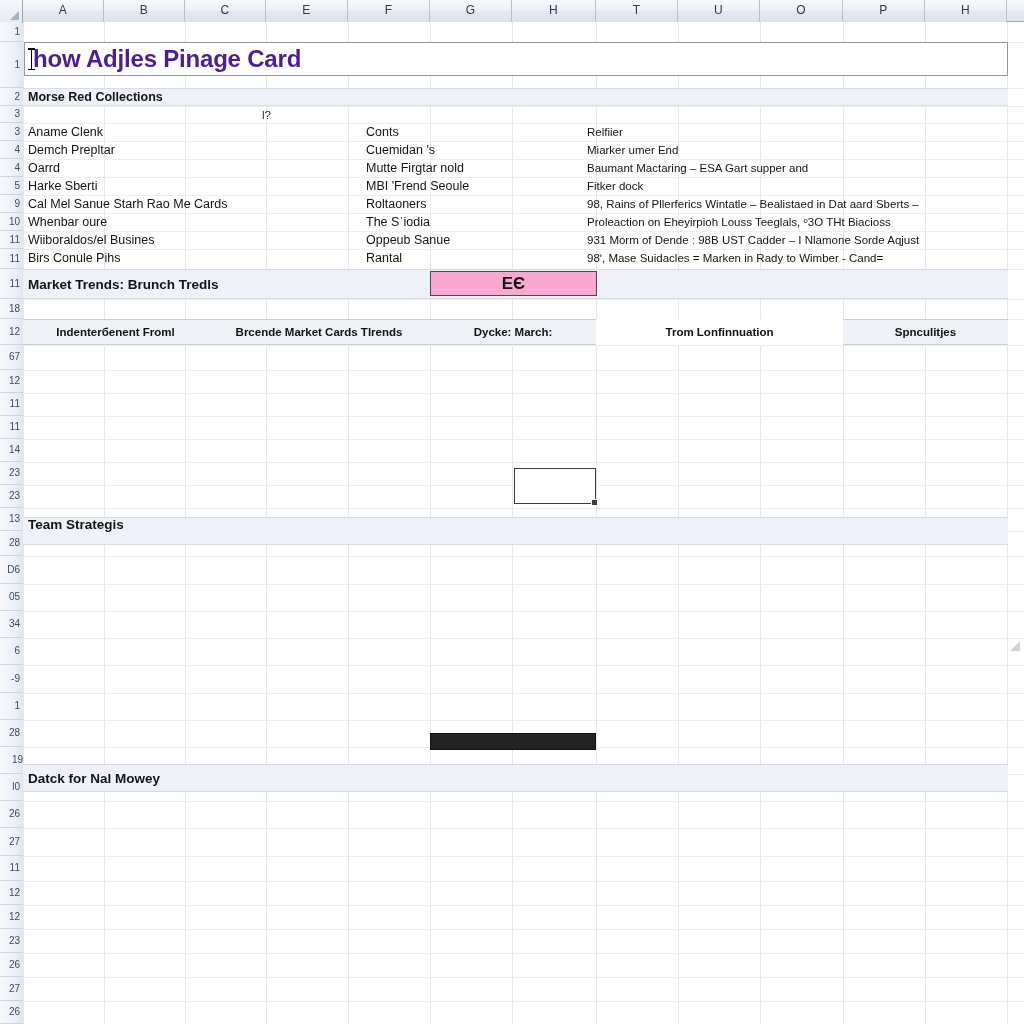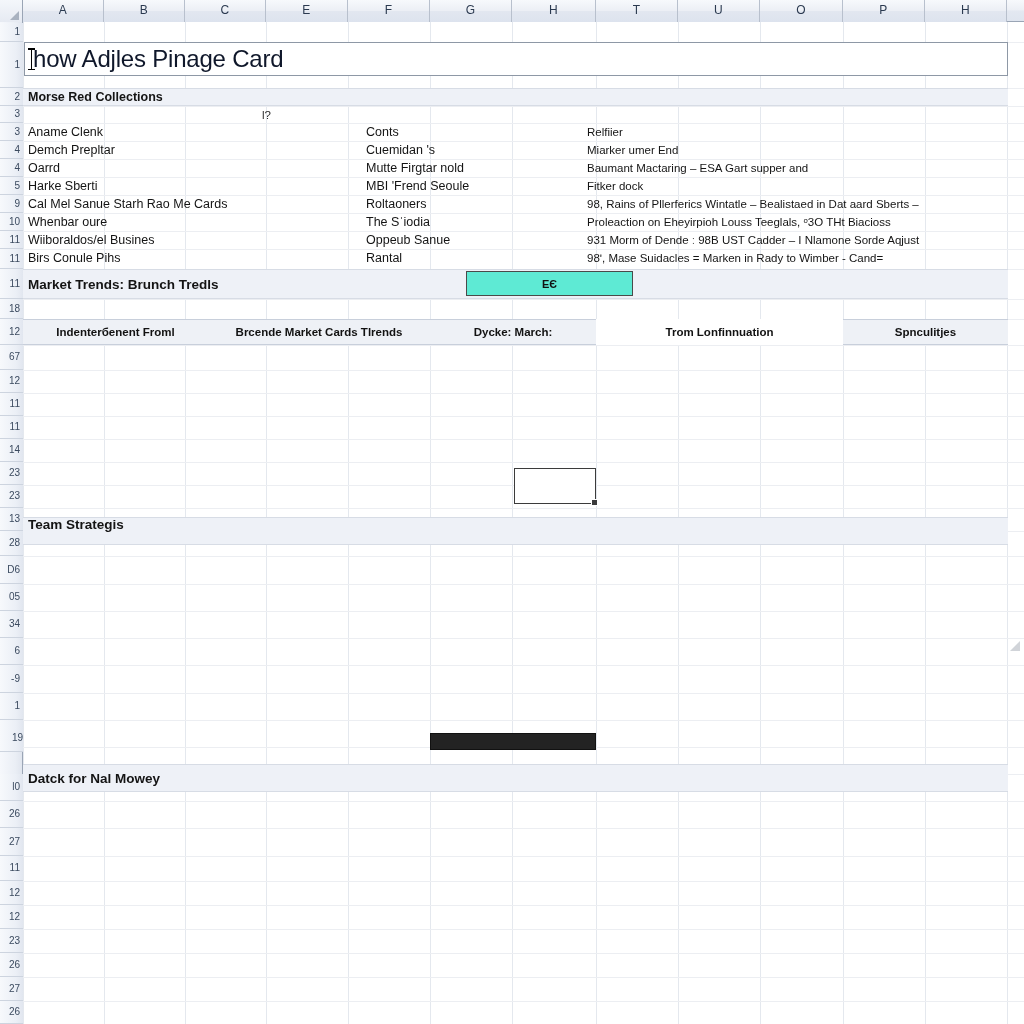--- a/index.html
+++ b/index.html
@@ -183,22 +183,22 @@
     content: "";
     position: absolute;
     left: -3px;
     width: 7px; height: 1.5px;
     background: #000;
   }
   .titlebox .caret::before { top: 0; }
   .titlebox .caret::after { bottom: 0; }
   .titlebox .ttext {
     font-size: 24px;
-    font-weight: normal;
-    color: #0f172a;
+    font-weight: bold;
+    color: #4c1d95;
     letter-spacing: -.2px;
   }
 
   .topbanner {
     position: absolute;
     left: 23px; top: 23px;
     width: 985px; height: 19px;
     display: flex;
     align-items: center;
     justify-content: center;
@@ -207,30 +207,29 @@
     color: #111;
     letter-spacing: .2px;
     z-index: 16;
     background: #ffffff;
   }
 
   
   .boxcell {
     position: absolute;
     box-sizing: border-box;
-    background: #5eead4;
+    background: #f9a8d4;
     border: 1.6px solid #4a4a4a;
     display: flex;
     align-items: center;
     justify-content: center;
-    font-size: 11px;
+    font-size: 17px;
     font-weight: bold;
     color: #111;
     z-index: 20;
-    margin-left: 36px;
   }
 
   
   .selcell {
     position: absolute;
     box-sizing: border-box;
     background: #ffffff;
     border: 1.8px solid #3b3b3b;
     z-index: 22;
   }
@@ -410,21 +409,21 @@
       <div class="rowhead" style="top: 463px; height: 23px; line-height: 22px;">23</div>
       <div class="rowhead" style="top: 486px; height: 23px; line-height: 22px;">13</div>
       <div class="rowhead" style="top: 509px; height: 25px; line-height: 24px;">28</div>
       <div class="rowhead" style="top: 534px; height: 28px; line-height: 27px;">D6</div>
       <div class="rowhead" style="top: 562px; height: 27px; line-height: 26px;">05</div>
       <div class="rowhead" style="top: 589px; height: 27px; line-height: 26px;">34</div>
       <div class="rowhead" style="top: 616px; height: 27px; line-height: 26px;">6</div>
       <div class="rowhead" style="top: 643px; height: 28px; line-height: 27px;">-9</div>
       <div class="rowhead" style="top: 671px; height: 27px; line-height: 26px;">1</div>
       <div class="rowhead" style="top: 698px; height: 27px; line-height: 26px;">28</div>
-      <div class="rowhead" style="top: 703px; height: 27px; line-height: 26px; padding-left: 12px;">19</div>
+      <div class="rowhead" style="top: 725px; height: 27px; line-height: 26px; padding-left: 12px;">19</div>
       <div class="rowhead" style="top: 752px; height: 27px; line-height: 26px;">l0</div>
       <div class="rowhead" style="top: 779px; height: 27px; line-height: 26px;">26</div>
       <div class="rowhead" style="top: 806px; height: 28px; line-height: 27px;">27</div>
       <div class="rowhead" style="top: 834px; height: 25px; line-height: 24px;">11</div>
       <div class="rowhead" style="top: 859px; height: 24px; line-height: 23px;">12</div>
       <div class="rowhead" style="top: 883px; height: 24px; line-height: 23px;">12</div>
       <div class="rowhead" style="top: 907px; height: 24px; line-height: 23px;">23</div>
       <div class="rowhead" style="top: 931px; height: 24px; line-height: 23px;">26</div>
       <div class="rowhead" style="top: 955px; height: 24px; line-height: 23px;">27</div>
       <div class="rowhead" style="top: 979px; height: 23px; line-height: 22px;">26</div>

